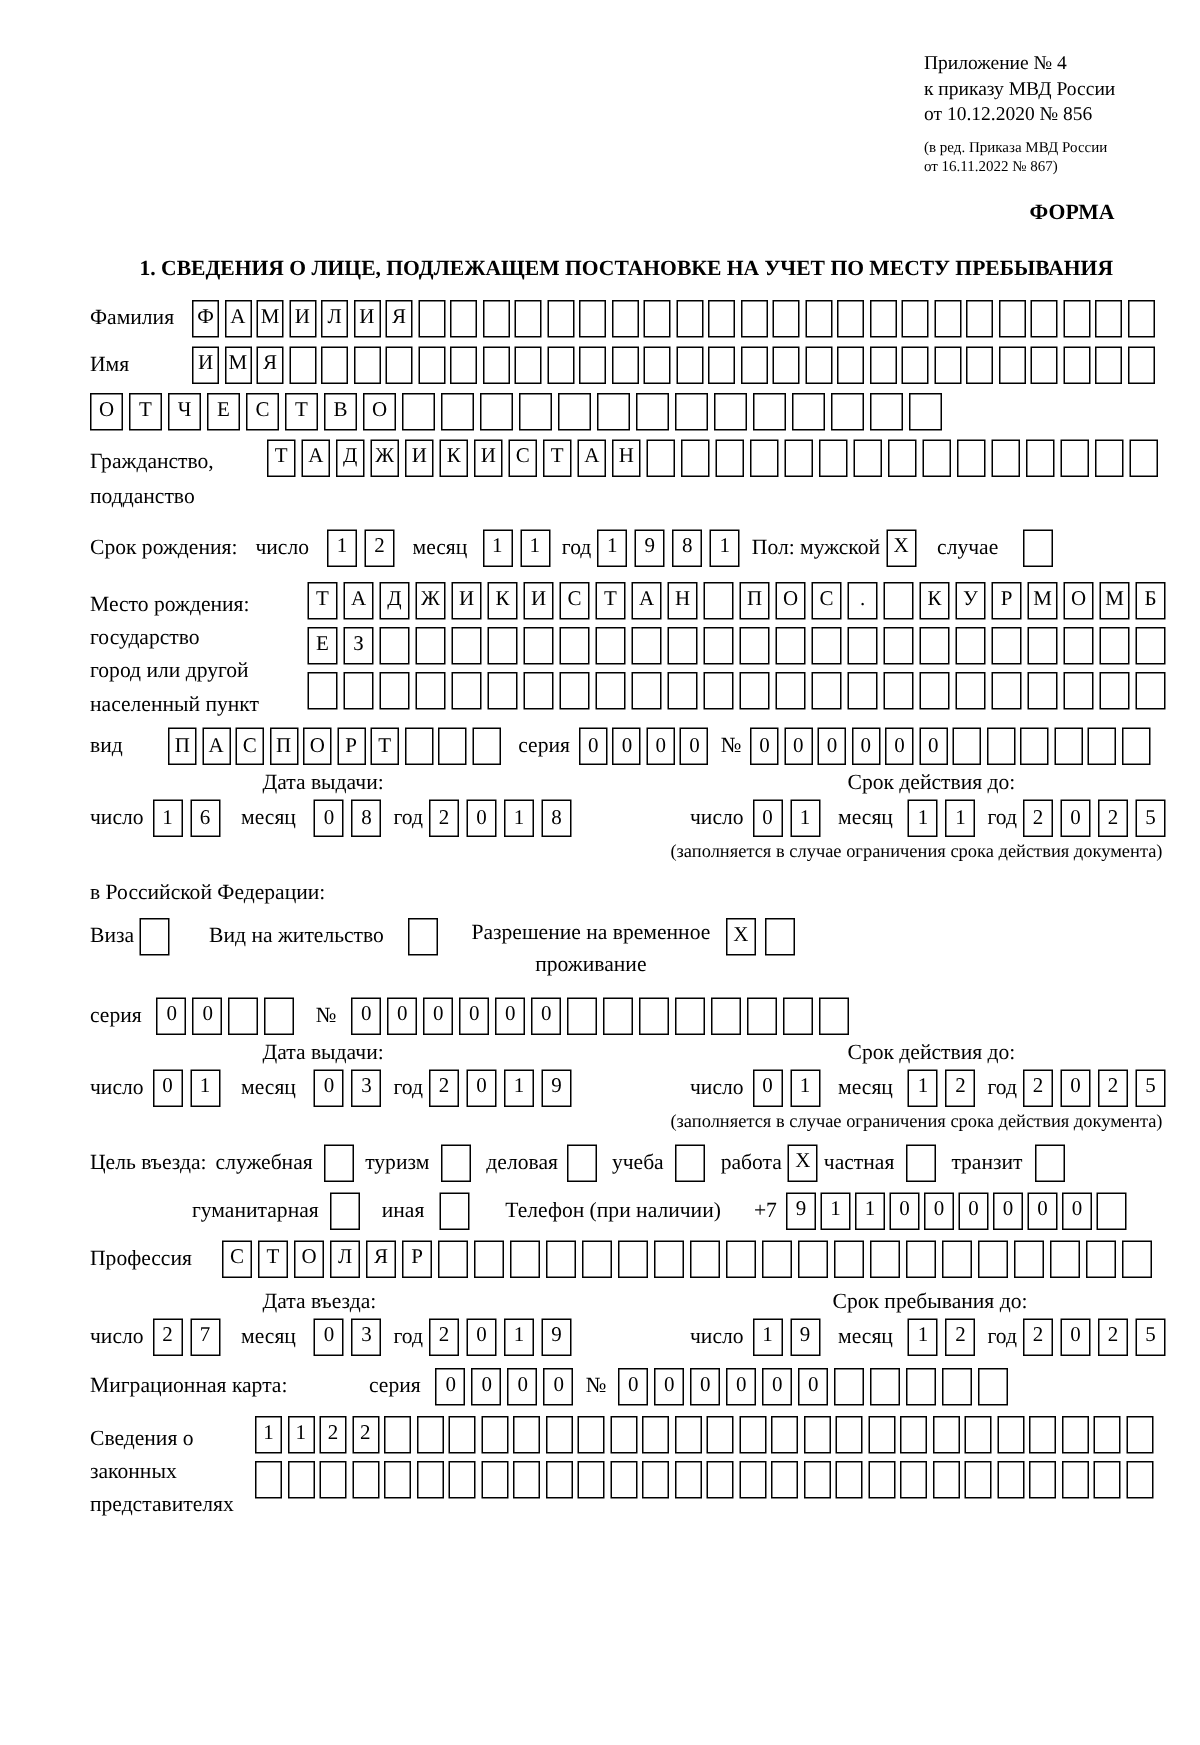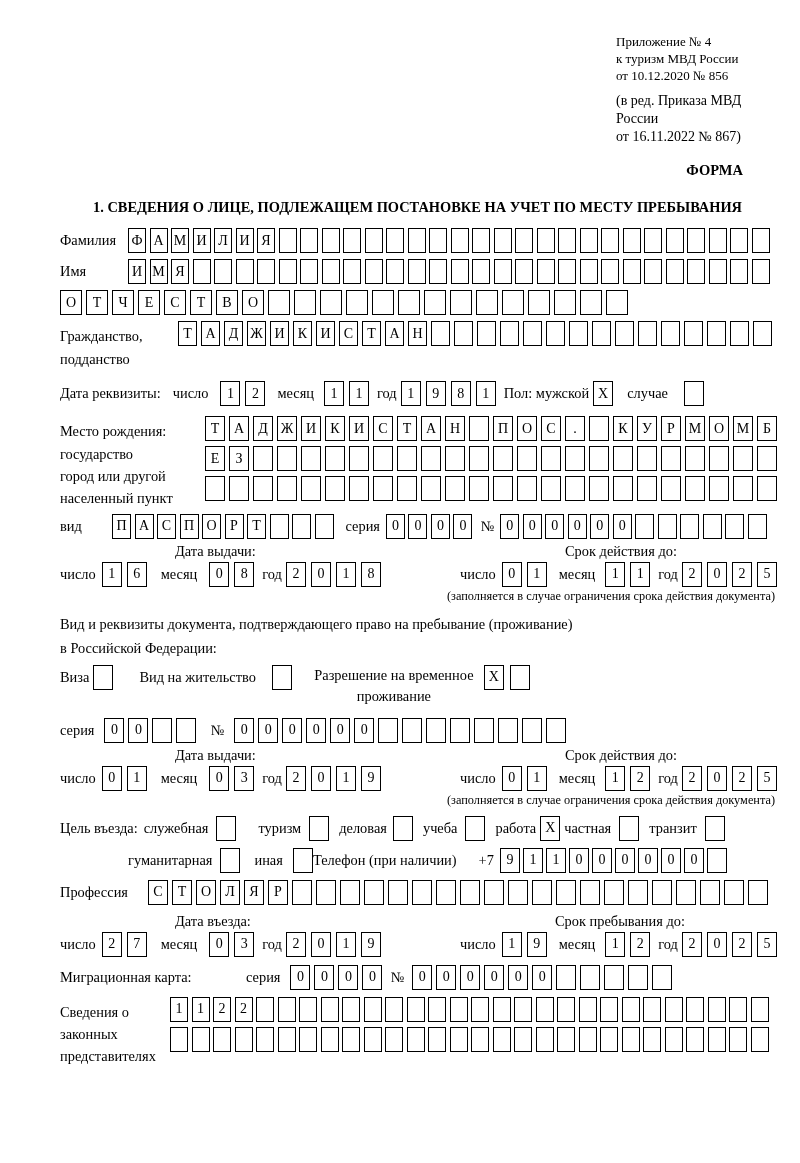--- a/index.html
+++ b/index.html
@@ -5,21 +5,21 @@
   * { margin:0; padding:0; box-sizing:border-box; }
   html,body { background:#ffffff; }
   body {
     width:800px; height:1163px; overflow:hidden;
     color:#000; font-family:"Liberation Serif", serif;
   }
   .page { padding:34px 25px 0 60px; }
 
   
   .hdr { margin-left:556px; font-size:13px; line-height:1.3; }
-  .hdr-amend { margin-top:7px; font-size:14px; }
+  .hdr-amend { margin-top:7px; font-size:10px; }
   .forma { margin-top:16px; padding-right:32px; text-align:right; font-weight:700; font-size:14.5px; }
 
   
   .title { margin-top:16px; text-align:center; font-weight:700; font-size:15.5px; line-height:1.5; }
   .t-underline { display:inline-block; width:58px; height:13px; border-bottom:2px solid #000; margin-left:10px; }
 
   .sec { margin-top:20px; text-align:center; font-weight:700; font-size:14.4px; }
 
   
   .form { margin-top:12px; font-size:14.4px; }
@@ -56,21 +56,21 @@
   .stack > .cells { margin-top:0; }
   .stack > .cells + .cells { margin-top:5px; }
 </style>
 </head>
 <body>
 
 <div class="page">
 
   <div class="hdr">
     <div>Приложение № 4</div>
-    <div>к туризм МВД России</div>
+    <div>к приказу МВД России</div>
     <div>от 10.12.2020 № 856</div>
     <div class="hdr-amend">(в ред. Приказа МВД России</div>
     <div class="hdr-amend" style="margin-top:0">от 16.11.2022 № 867)</div>
   </div>
   <div class="forma">ФОРМА</div>
 
 
   <div class="sec">1. СВЕДЕНИЯ О ЛИЦЕ, ПОДЛЕЖАЩЕМ ПОСТАНОВКЕ НА УЧЕТ ПО МЕСТУ ПРЕБЫВАНИЯ</div>
 
   <div class="form">
@@ -203,21 +203,21 @@
           <span class="cell"></span>
           <span class="cell"></span>
           <span class="cell"></span>
           <span class="cell"></span>
           <span class="cell"></span>
           <span class="cell"></span>
         </div>
     </div>
 
     <div class="row" style="margin-top:10px">
-      <span class="inl">Дата реквизиты:</span>
+      <span class="inl">Срок рождения:</span>
       <span class="inl" style="margin-left:12px">число</span>
       <div class="cells g5" style="margin-left:12px">
           <span class="cell">1</span>
           <span class="cell">2</span>
         </div>
       <span class="inl" style="margin-left:12px">месяц</span>
       <div class="cells g5" style="margin-left:10px">
           <span class="cell">1</span>
           <span class="cell">1</span>
         </div>
@@ -404,21 +404,20 @@
               <span class="cell">0</span>
               <span class="cell">2</span>
               <span class="cell">5</span>
             </div>
         </div>
       </div>
     </div>
     <div class="note-right">(заполняется в случае ограничения срока действия документа)</div>
 
     <div class="intro">
-      <div>Вид и реквизиты документа, подтверждающего право на пребывание (проживание)</div>
       <div>в Российской Федерации:</div>
     </div>
 
     <div class="row" style="margin-top:4px">
       <span class="inl">Виза</span>
       <span class="cell checkbox" style="margin-left:4px"></span>
       <span class="inl" style="margin-left:26px">Вид на жительство</span>
       <span class="cell checkbox" style="margin-left:16px"></span>
       <div class="opt-multi" style="width:168px;margin-left:18px">Разрешение на временное проживание</div>
       <span class="cell checkbox" style="margin-left:6px">X</span>
@@ -497,40 +496,40 @@
             </div>
         </div>
       </div>
     </div>
     <div class="note-right">(заполняется в случае ограничения срока действия документа)</div>
 
     <div class="row" style="margin-top:8px">
       <span class="inl">Цель въезда:</span>
       <span class="inl" style="margin-left:6px">служебная</span>
       <span class="cell checkbox" style="margin-left:8px"></span>
-      <span class="inl" style="margin-left:22px">туризм</span>
+      <span class="inl" style="margin-left:7px">туризм</span>
       <span class="cell checkbox" style="margin-left:8px"></span>
       <span class="inl" style="margin-left:10px">деловая</span>
       <span class="cell checkbox" style="margin-left:6px"></span>
       <span class="inl" style="margin-left:10px">учеба</span>
       <span class="cell checkbox" style="margin-left:8px"></span>
       <span class="inl" style="margin-left:10px">работа</span>
       <span class="cell checkbox" style="margin-left:4px">X</span>
       <span class="inl" style="margin-left:4px">частная</span>
       <span class="cell checkbox" style="margin-left:8px"></span>
       <span class="inl" style="margin-left:10px">транзит</span>
       <span class="cell checkbox" style="margin-left:8px"></span>
     </div>
 
     <div class="row" style="padding-left:68px;margin-top:7px">
       <span class="inl">гуманитарная</span>
       <span class="cell checkbox" style="margin-left:8px"></span>
       <span class="inl" style="margin-left:14px">иная</span>
       <span class="cell checkbox" style="margin-left:10px"></span>
-      <span class="inl" style="">Телефон (при наличии)</span>
+      <span class="inl" style="margin-left:24px">Телефон (при наличии)</span>
       <span class="inl" style="margin-left:22px">+7</span>
       <div class="cells g3" style="margin-left:6px">
           <span class="cell">9</span>
           <span class="cell">1</span>
           <span class="cell">1</span>
           <span class="cell">0</span>
           <span class="cell">0</span>
           <span class="cell">0</span>
           <span class="cell">0</span>
           <span class="cell">0</span>

